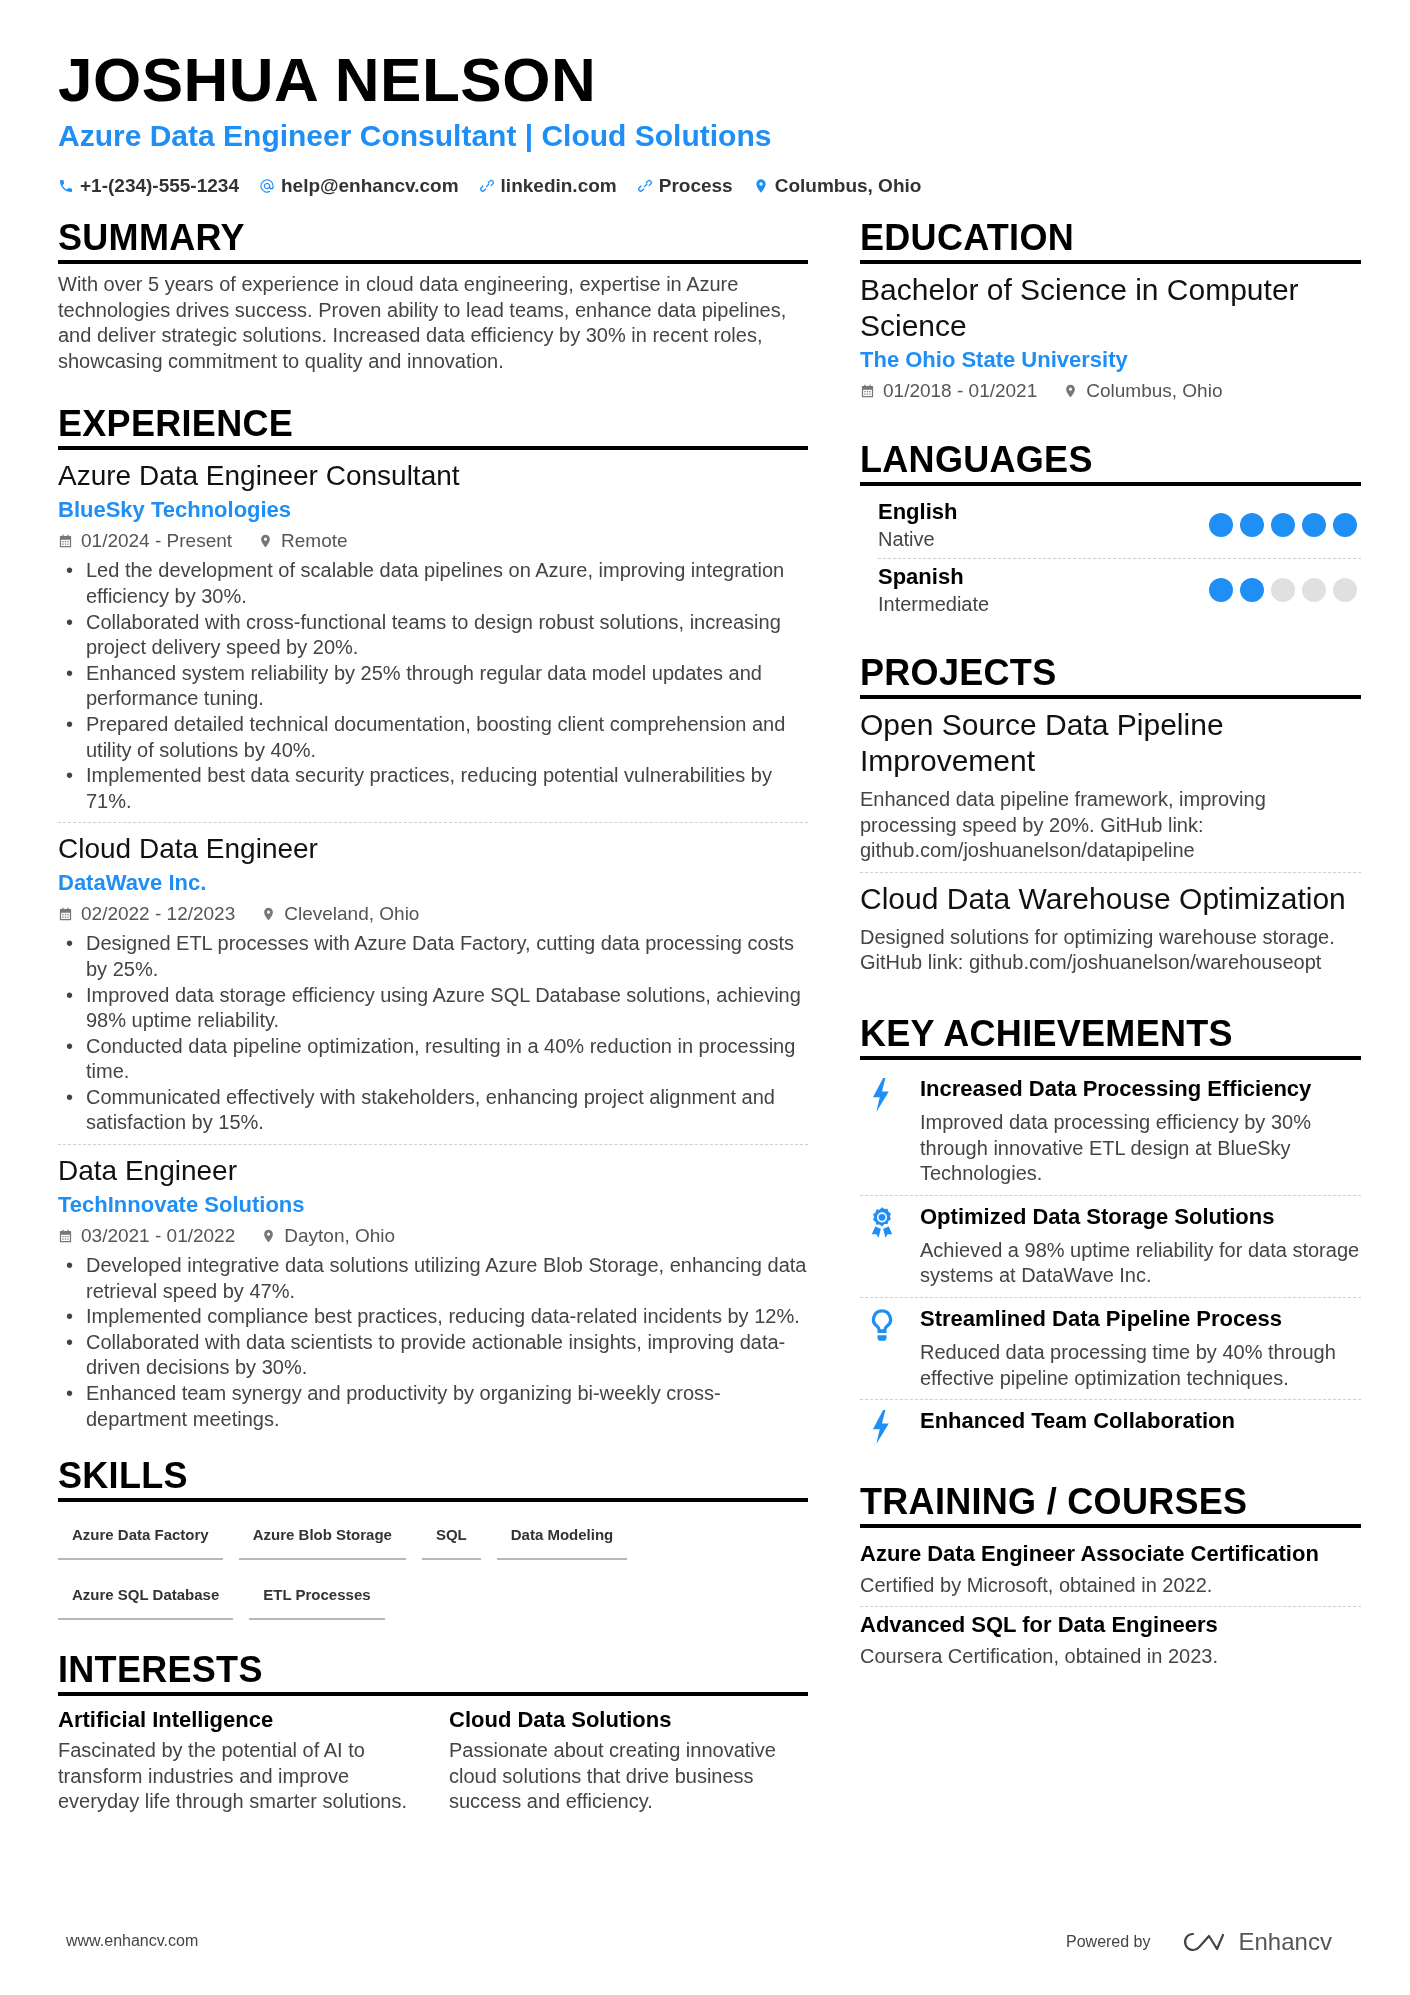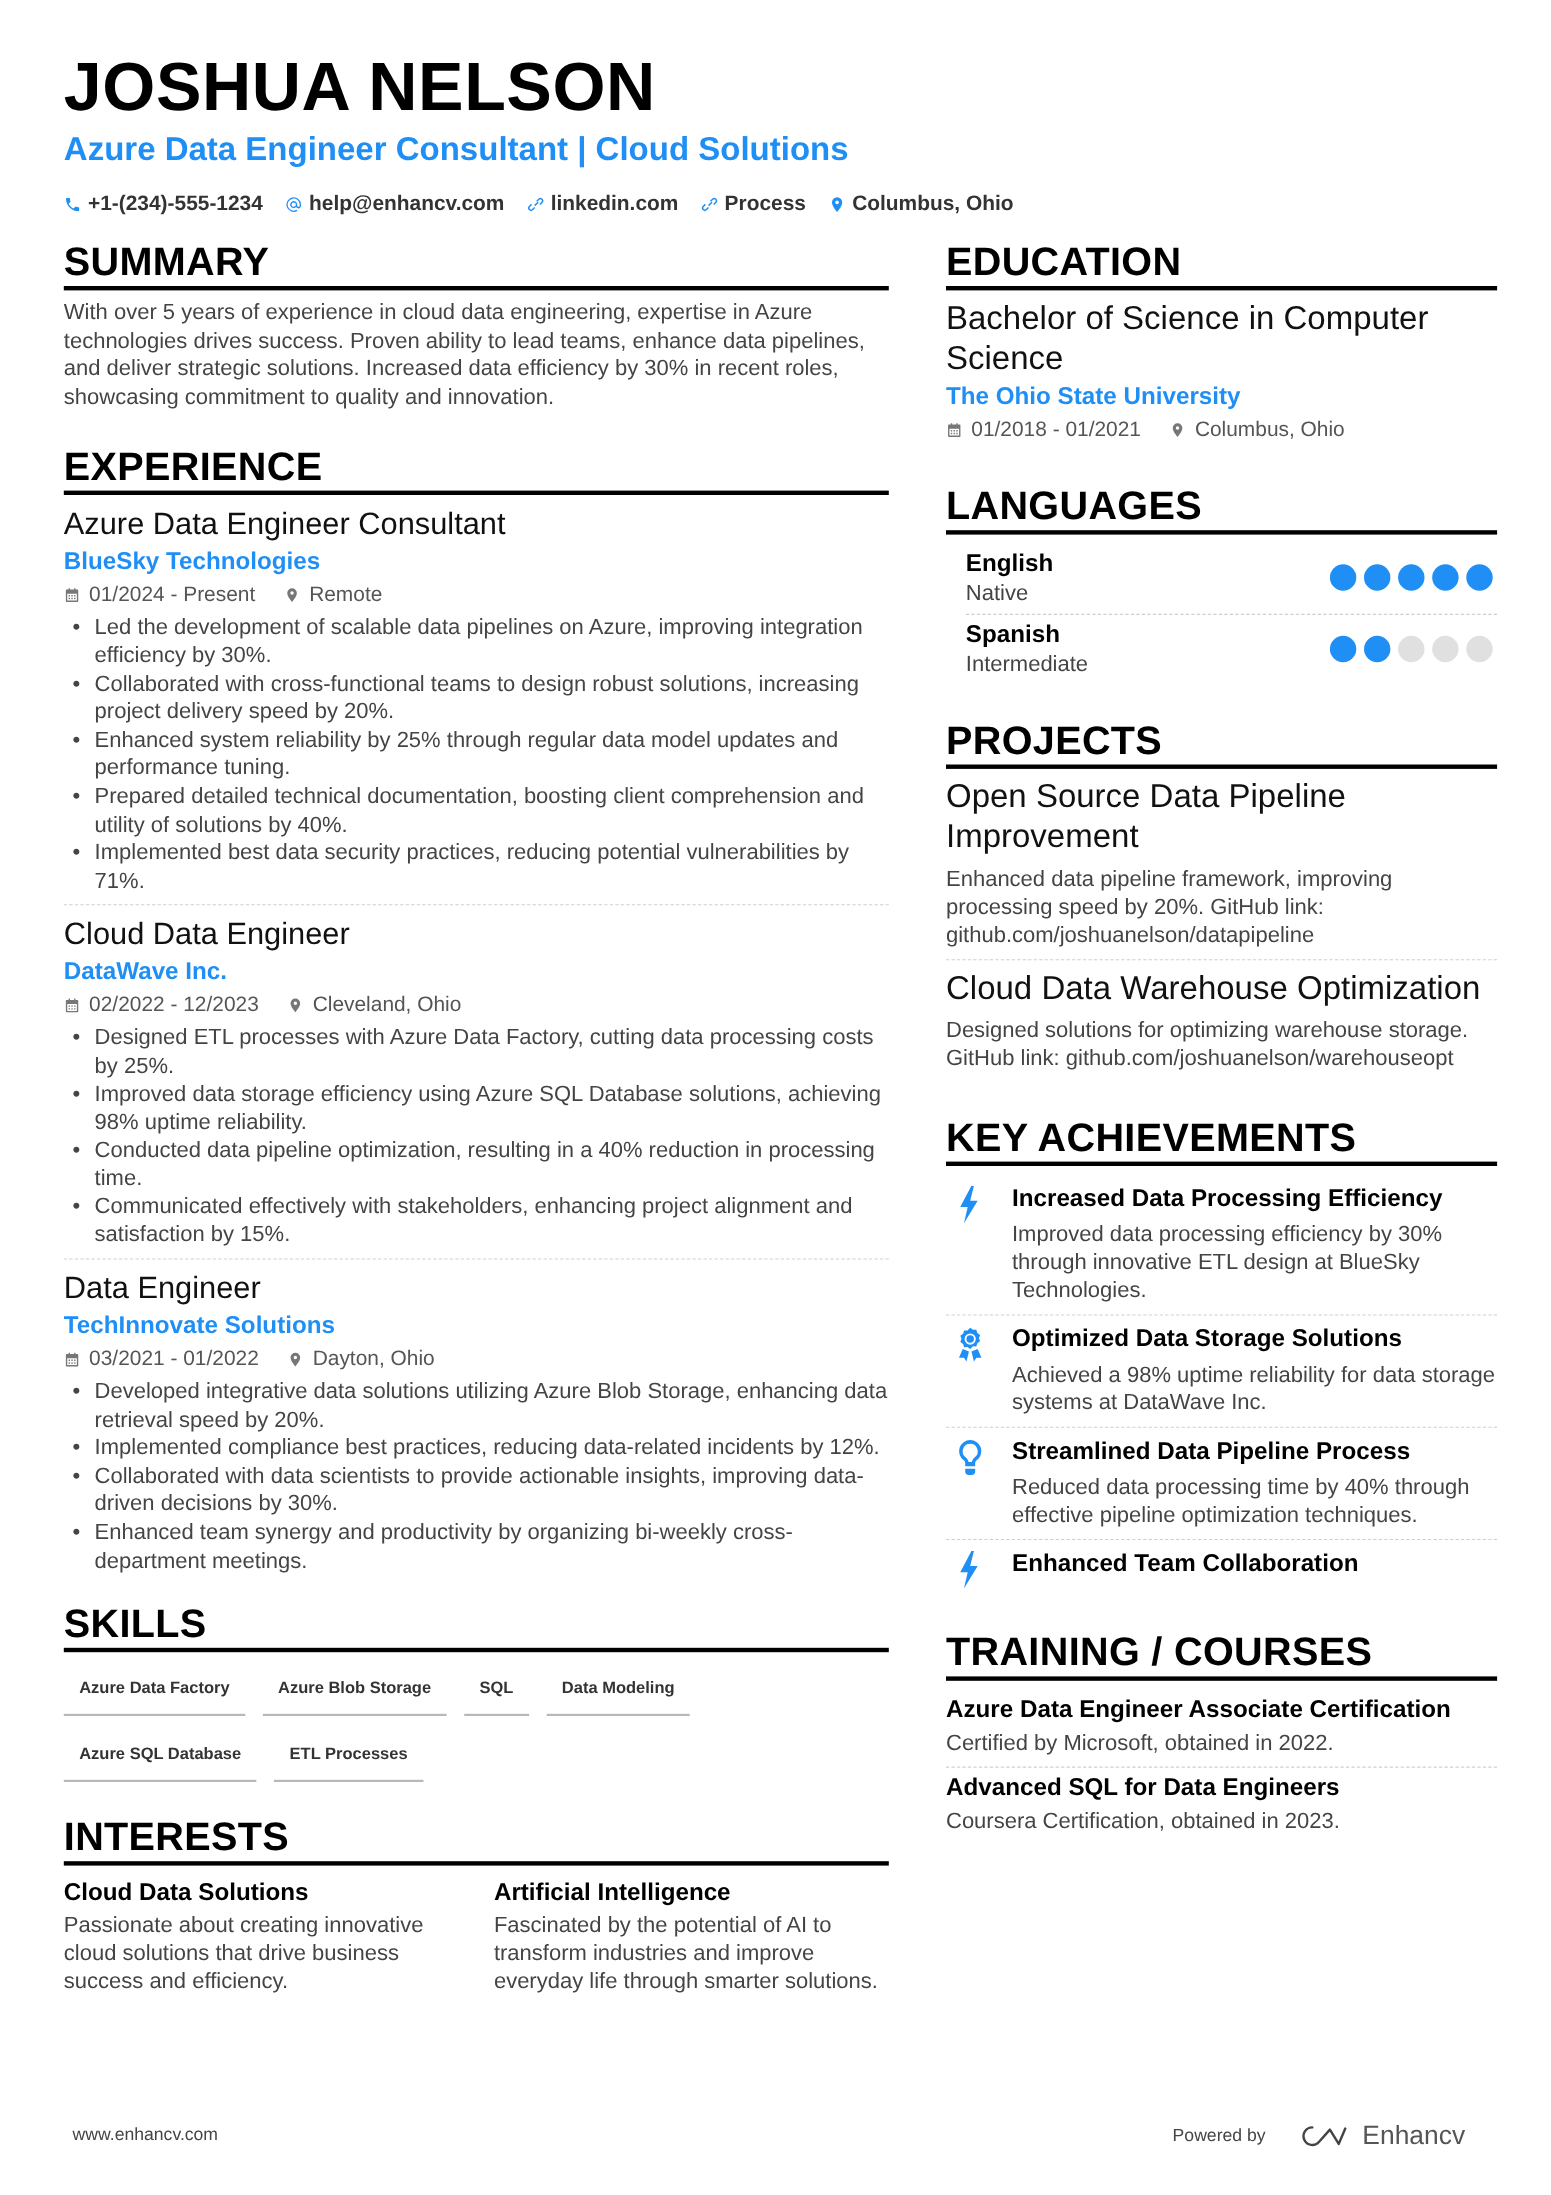--- a/index.html
+++ b/index.html
@@ -188,21 +188,21 @@
             <span>03/2021 - 01/2022</span>
           </div>
           <div class="meta-item">
             <svg viewBox="0 0 24 24">
                 <path d="M12 2a7 7 0 0 0-7 7c0 5.2 7 13 7 13s7-7.8 7-13a7 7 0 0 0-7-7zm0 9.5A2.5 2.5 0 1 1 12 6.5a2.5 2.5 0 0 1 0 5z"></path>
               </svg>
             <span>Dayton, Ohio</span>
           </div>
         </div>
         <ul class="bullets">
-          <li>Developed integrative data solutions utilizing Azure Blob Storage, enhancing data retrieval speed by 20%.</li>
+          <li>Developed integrative data solutions utilizing Azure Blob Storage, enhancing data retrieval speed by 47%.</li>
           <li>Implemented compliance best practices, reducing data-related incidents by 12%.</li>
           <li>Collaborated with data scientists to provide actionable insights, improving data-driven decisions by 30%.</li>
           <li>Enhanced team synergy and productivity by organizing bi-weekly cross-department meetings.</li>
         </ul>
       </div>
     </div>
 
     <div class="section">
       <div class="section-title">SKILLS</div>
       <div class="skills">
@@ -212,26 +212,26 @@
         <span class="skill">Data Modeling</span>
         <span class="skill">Azure SQL Database</span>
         <span class="skill">ETL Processes</span>
       </div>
     </div>
 
     <div class="section">
       <div class="section-title">INTERESTS</div>
       <div class="interests">
         <div class="interest">
+          <div class="interest-title">Artificial Intelligence</div>
+          <div class="interest-desc">Fascinated by the potential of AI to transform industries and improve everyday life through smarter solutions.</div>
+        </div>
+        <div class="interest">
           <div class="interest-title">Cloud Data Solutions</div>
           <div class="interest-desc">Passionate about creating innovative cloud solutions that drive business success and efficiency.</div>
-        </div>
-        <div class="interest">
-          <div class="interest-title">Artificial Intelligence</div>
-          <div class="interest-desc">Fascinated by the potential of AI to transform industries and improve everyday life through smarter solutions.</div>
         </div>
       </div>
     </div>
   </div>
 
   <div class="col-right">
 
     <div class="section" style="margin-bottom:32px;">
       <div class="section-title">EDUCATION</div>
       <div class="degree">Bachelor of Science in Computer Science</div>

